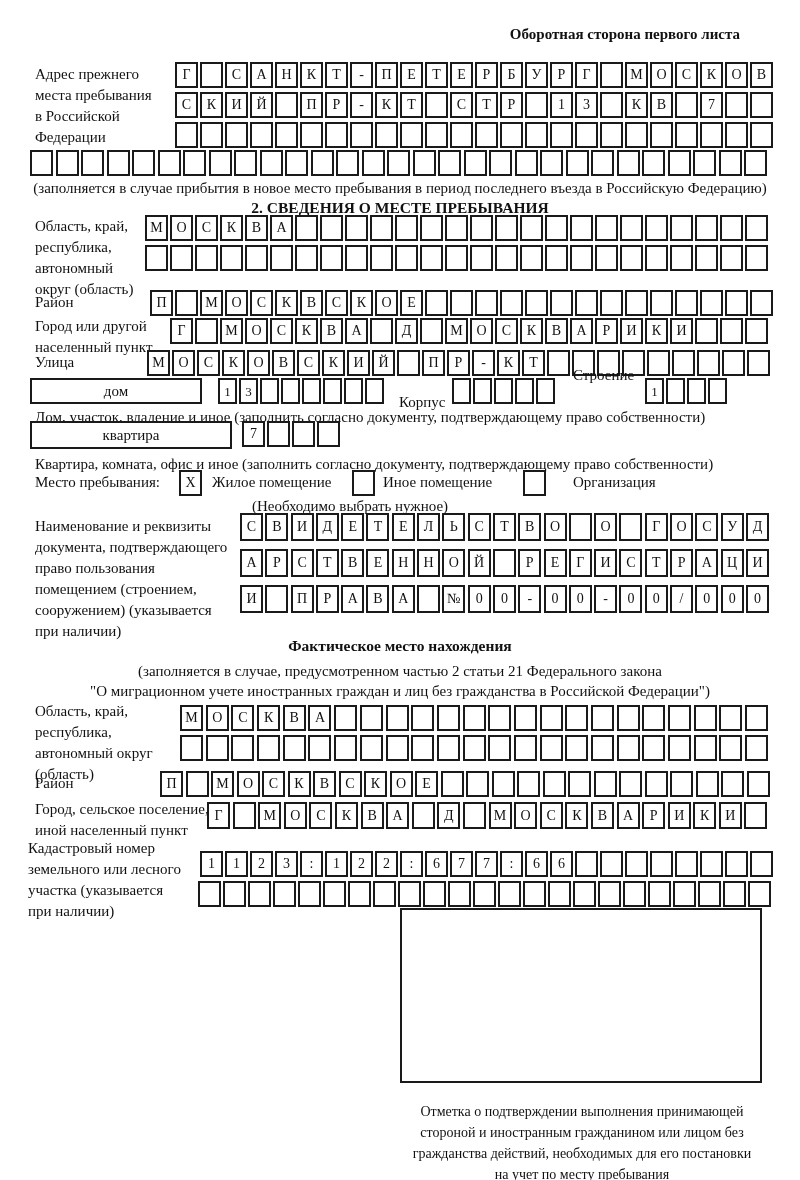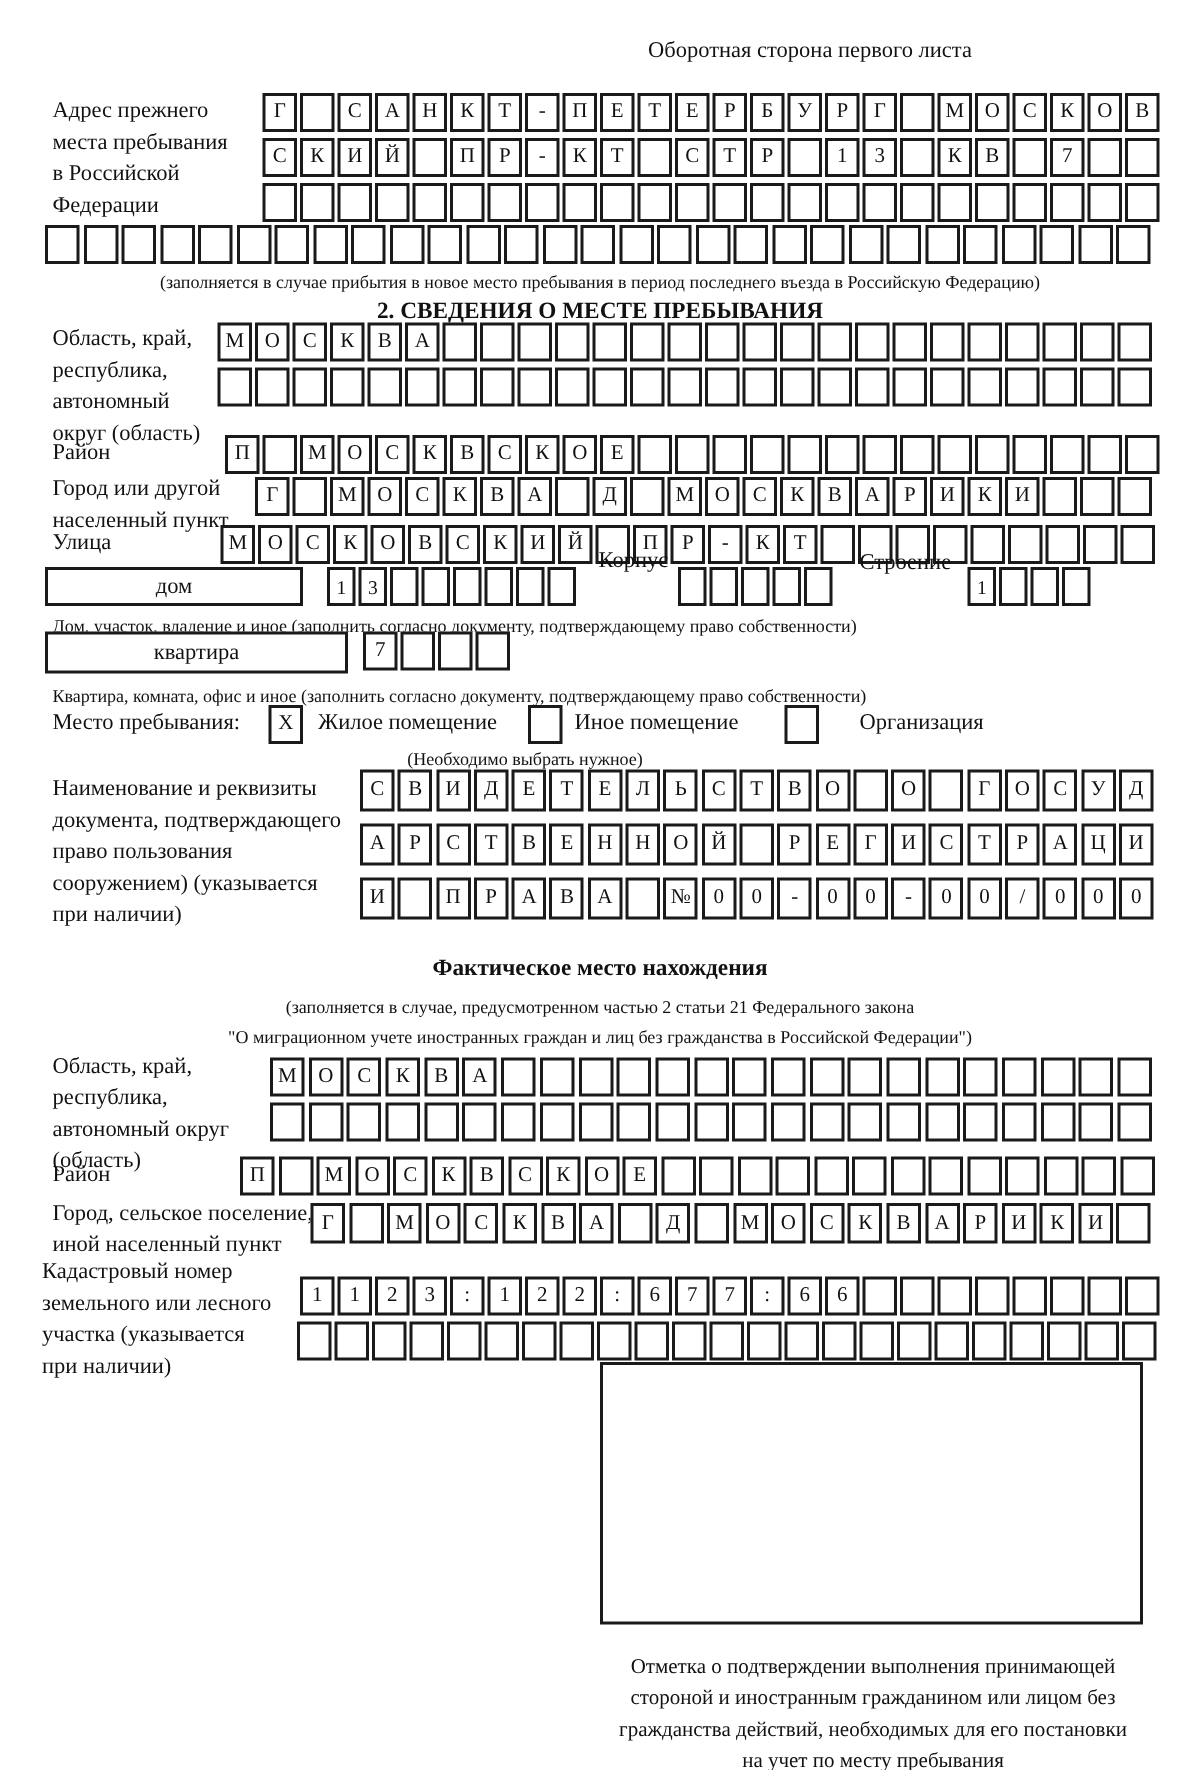--- a/index.html
+++ b/index.html
@@ -2,21 +2,21 @@
 <html><head>
 <meta charset="utf-8">
 <style>
   html,body{margin:0;padding:0;background:#ffffff;}
   .page{
     position:relative;width:800px;height:1180px;background:#ffffff;color:#111;
     font-family:"Liberation Serif","DejaVu Serif",serif;overflow:hidden;
   }
   .abs{position:absolute;}
   .label{font-size:15px;line-height:21px;}
-  .small{font-size:12px;line-height:19px;}
+  .small{font-size:15px;line-height:19px;}
   .title{font-size:15.5px;font-weight:bold;}
   .center{left:0;width:800px;text-align:center;}
   .boxrow{position:absolute;display:flex;gap:2px;}
   .cb{
     box-sizing:border-box;flex:none;width:23px;height:26px;border:2px solid #1a1a1a;
     display:flex;align-items:center;justify-content:center;
     font-size:14px;line-height:1;background:#fff;
   }
   .sm .cb, .cb.sm{width:19px;height:26px;font-size:13px;}
   .tall .cb{height:28px;}
@@ -25,21 +25,21 @@
     box-sizing:border-box;position:absolute;border:2px solid #1a1a1a;background:#fff;
     display:flex;align-items:center;justify-content:center;font-size:15px;
   }
   .stamp{box-sizing:border-box;position:absolute;border:2px solid #1a1a1a;background:#fff;}
 </style>
 </head>
 <body>
 
 <div class="page">
 
-  <div class="abs label" style="top:24px;left:340px;width:400px;text-align:center;">Оборотная сторона первого листа</div>
+  <div class="abs label" style="top:24px;left:340px;width:400px;text-align:right;font-weight:bold;">Оборотная сторона первого листа</div>
 
   <div class="abs label" style="left:35px;top:64px;">
       <div>Адрес прежнего</div>
       <div>места пребывания</div>
       <div>в Российской</div>
       <div>Федерации</div>
     </div>
   <div class="boxrow" style="left:175px;top:62px;">
       <div class="cb">Г</div>
       <div class="cb"></div>
@@ -307,21 +307,21 @@
   <div class="boxrow sm" style="left:218px;top:378px;">
       <div class="cb">1</div>
       <div class="cb">3</div>
       <div class="cb"></div>
       <div class="cb"></div>
       <div class="cb"></div>
       <div class="cb"></div>
       <div class="cb"></div>
       <div class="cb"></div>
     </div>
-  <div class="abs label" style="left:399px;top:364px;">Корпус</div>
+  <div class="abs label" style="left:399px;top:392px;">Корпус</div>
   <div class="boxrow sm" style="left:452px;top:378px;">
       <div class="cb"></div>
       <div class="cb"></div>
       <div class="cb"></div>
       <div class="cb"></div>
       <div class="cb"></div>
     </div>
   <div class="abs label" style="left:573px;top:365px;">Строение</div>
   <div class="boxrow sm" style="left:645px;top:378px;">
       <div class="cb">1</div>
@@ -346,20 +346,21 @@
   <div class="cb abs" style="left:352px;top:470px;"></div>
   <div class="abs label" style="left:383px;top:472px;">Иное помещение</div>
   <div class="cb abs" style="left:523px;top:470px;"></div>
   <div class="abs label" style="left:573px;top:472px;">Организация</div>
   <div class="abs small" style="left:220px;top:497px;width:260px;text-align:center;">(Необходимо выбрать нужное)</div>
 
   <div class="abs label" style="left:35px;top:516px;">
       <div>Наименование и реквизиты</div>
       <div>документа, подтверждающего</div>
       <div>право пользования</div>
+      <div>помещением (строением,</div>
       <div>сооружением) (указывается</div>
       <div>при наличии)</div>
     </div>
   <div class="boxrow tall" style="left:240px;top:513px;gap:2.3px;">
       <div class="cb">С</div>
       <div class="cb">В</div>
       <div class="cb">И</div>
       <div class="cb">Д</div>
       <div class="cb">Е</div>
       <div class="cb">Т</div>

